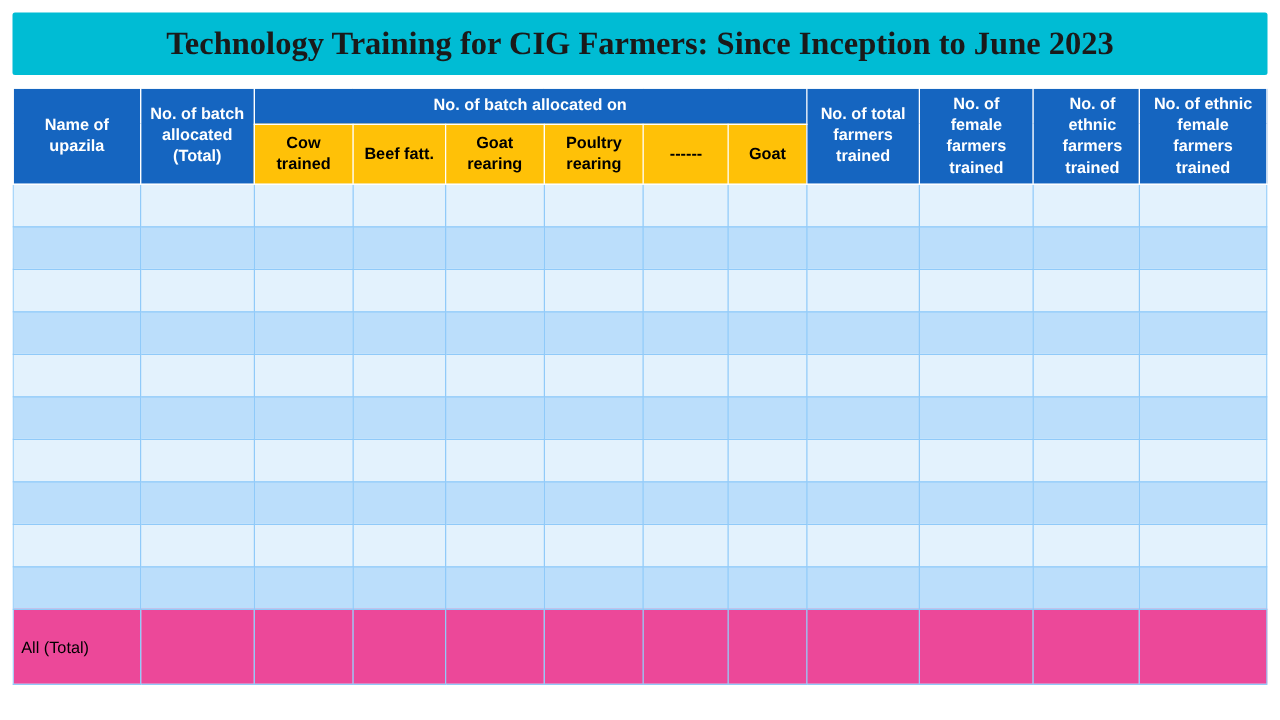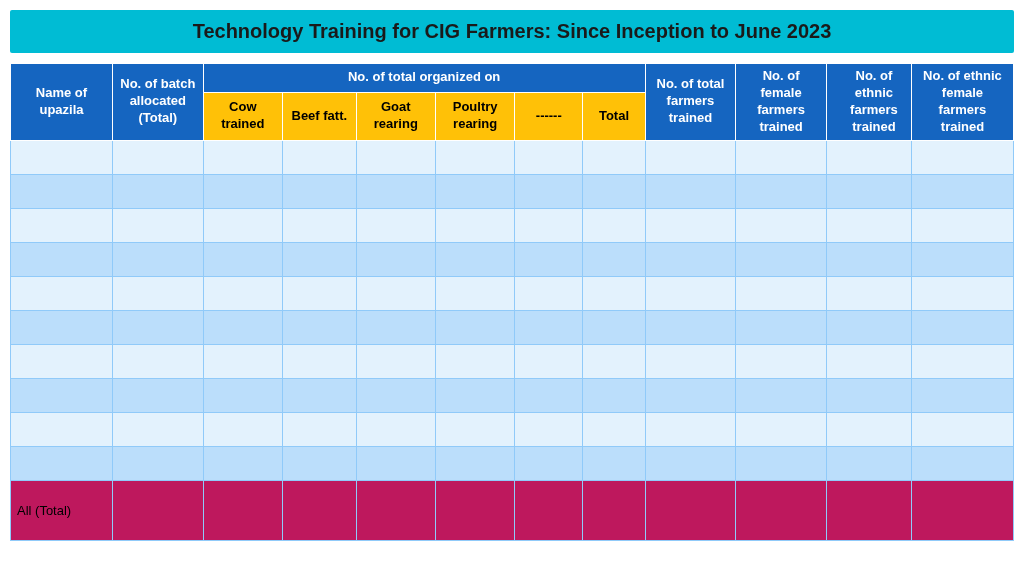--- a/index.html
+++ b/index.html
@@ -18,22 +18,23 @@
     .title-bar {
       background: #00bcd4;
       text-align: center;
       padding: 10px 20px;
       margin-bottom: 10px;
       border-radius: 2px;
     }
 
     .title-bar h1 {
       color: #1a1a1a;
-      font-size: 20px;
+      font-size: 26px;
       font-weight: bold;
+      font-family: Liberation Serif, serif;
     }
 
     .table-wrapper {
       flex: 1;
       overflow: hidden;
     }
 
     table {
       width: 100%;
       border-collapse: collapse;
@@ -67,21 +68,21 @@
 
     tbody tr td {
       border: 1px solid #90caf9;
       padding: 5px 4px;
       text-align: center;
       height: 34px;
     }
 
     
     tfoot tr td {
-      background: #be185d;
+      background: #ec4899;
       border: 1px solid #90caf9;
       padding: 22px 6px;
       font-weight: normal;
       height: 34px;
     }
 
     tfoot tr td:first-child {
       text-align: left;
       font-weight: normal;
     }
@@ -105,33 +106,33 @@
 <div class="title-bar">
   <h1>Technology Training for CIG Farmers: Since Inception to June 2023</h1>
 </div>
 
 <div class="table-wrapper">
   <table>
     <thead>
       <tr>
         <th class="col-name" rowspan="2">Name of upazila</th>
         <th class="col-batch" rowspan="2">No. of batch allocated (Total)</th>
-        <th colspan="6">No. of total organized on</th>
+        <th colspan="6">No. of batch allocated on</th>
         <th class="col-total-farmers" rowspan="2">No. of total farmers trained</th>
         <th class="col-female" rowspan="2">No. of female farmers trained</th>
         <th class="col-ethnic" rowspan="2">No. of ethnic farmers trained</th>
         <th class="col-ethnic-female" rowspan="2">No. of ethnic female farmers trained</th>
       </tr>
       <tr>
         <th class="col-cow yellow-cell">Cow trained</th>
         <th class="col-beef yellow-cell">Beef fatt.</th>
         <th class="col-goat yellow-cell">Goat rearing</th>
         <th class="col-poultry yellow-cell">Poultry rearing</th>
         <th class="col-dashes yellow-cell">------</th>
-        <th class="col-total-batch yellow-cell">Total</th>
+        <th class="col-total-batch yellow-cell">Goat</th>
       </tr>
     </thead>
     <tbody id="table-body">
     <tr>
           <td></td>
           <td></td>
           <td></td>
           <td></td>
           <td></td>
           <td></td>

